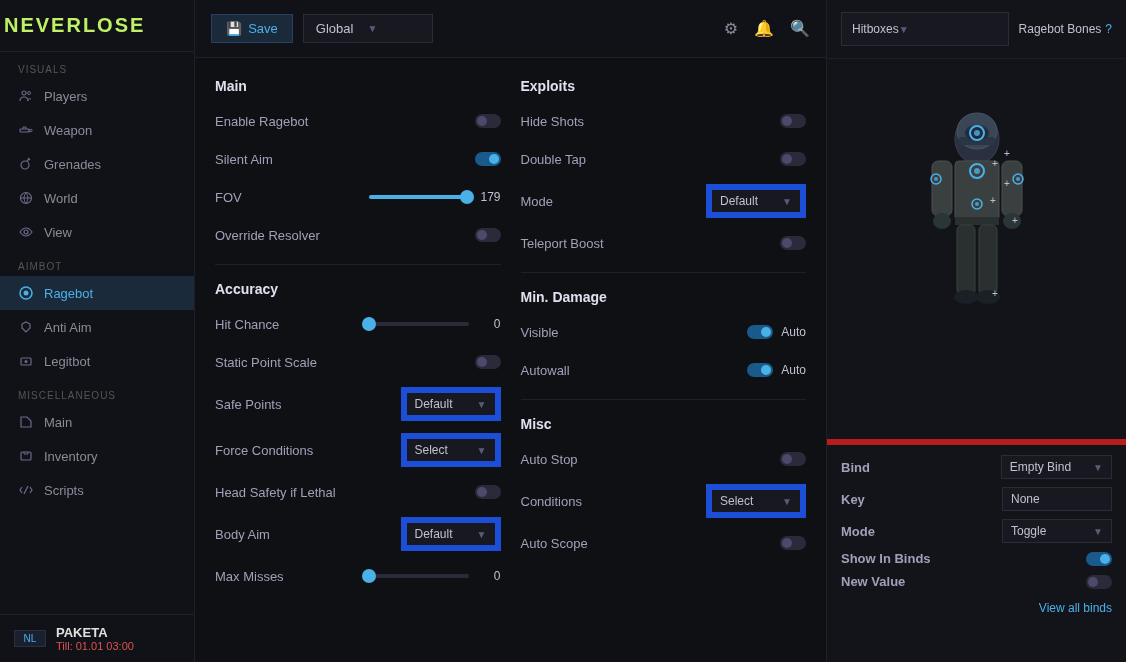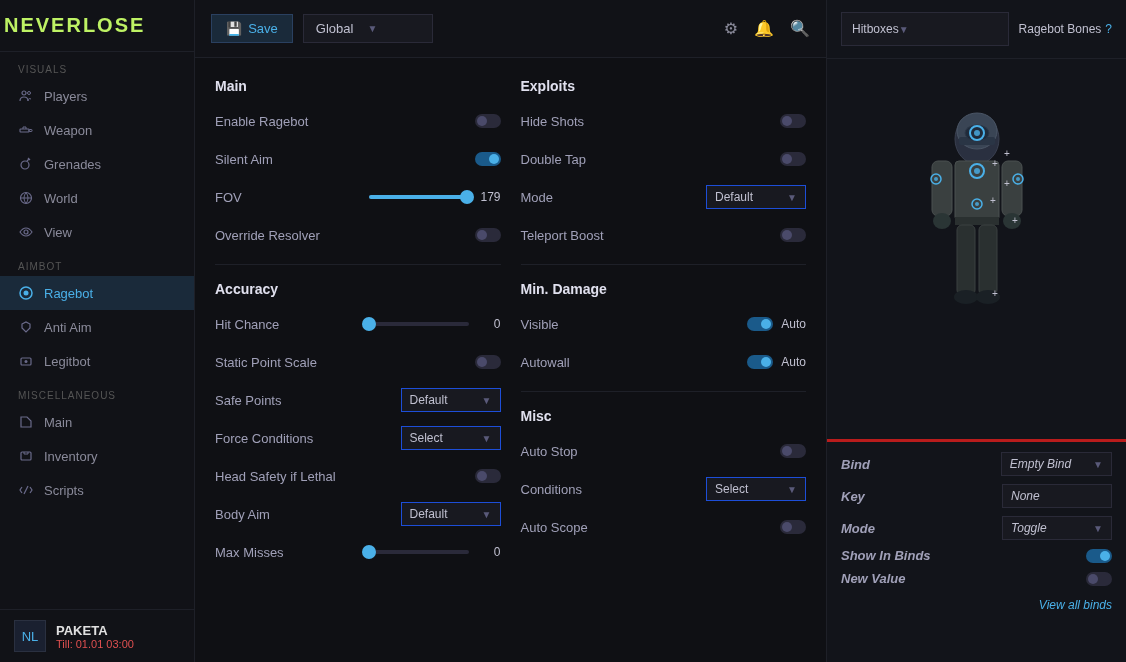--- a/index.html
+++ b/index.html
@@ -59,25 +59,25 @@
     }
     .sidebar-footer {
       margin-top: auto;
       border-top: 1px solid #1e2028;
       padding: 10px 14px;
       display: flex;
       align-items: center;
       gap: 10px;
     }
     .avatar-box {
-      width: 32px; height: 32px;
+      width: 32px; height: 17px;
       background: #1a2030;
       border: 1px solid #2a3040;
       display: flex; align-items: center; justify-content: center;
-      font-size: 13px; color: #4ab0e8;
+      font-size: 10px; color: #4ab0e8;
     }
     .footer-name { font-size: 13px; font-weight: 700; color: #e0e0e0; }
     .footer-till { font-size: 11px; color: #e05050; }
 
     
     .topbar {
       position: absolute;
       left: 195px; top: 0;
       width: 631px; height: 58px;
       background: #111217;
@@ -202,21 +202,21 @@
     .slider-val {
       color: #c0c0d0;
       font-size: 12px;
       min-width: 24px;
       text-align: right;
     }
 
     
     .dropdown {
       background: #181920;
-      border: 1px solid #1d4ed8;
+      border: 6px solid #1d4ed8;
       color: #c0c0d0;
       padding: 4px 8px;
       font-size: 12px;
       min-width: 90px;
       display: flex;
       align-items: center;
       justify-content: space-between;
       cursor: pointer;
     }
     .dropdown .arrow { color: #5a5a7a; font-size: 10px; margin-left: 6px; }
@@ -265,23 +265,22 @@
     }
 
     
     .char-svg {
       width: 160px;
       height: 340px;
     }
 
     
     .bind-panel {
-      border-top: 3px solid #b91c1c;
+      border-top: 6px solid #b91c1c;
       padding: 10px 14px;
-      font-style: italic;
     }
     .bind-row {
       display: flex;
       align-items: center;
       justify-content: space-between;
       margin-bottom: 8px;
     }
     .bind-label {
       font-size: 13px;
       color: #a0a0b8;

